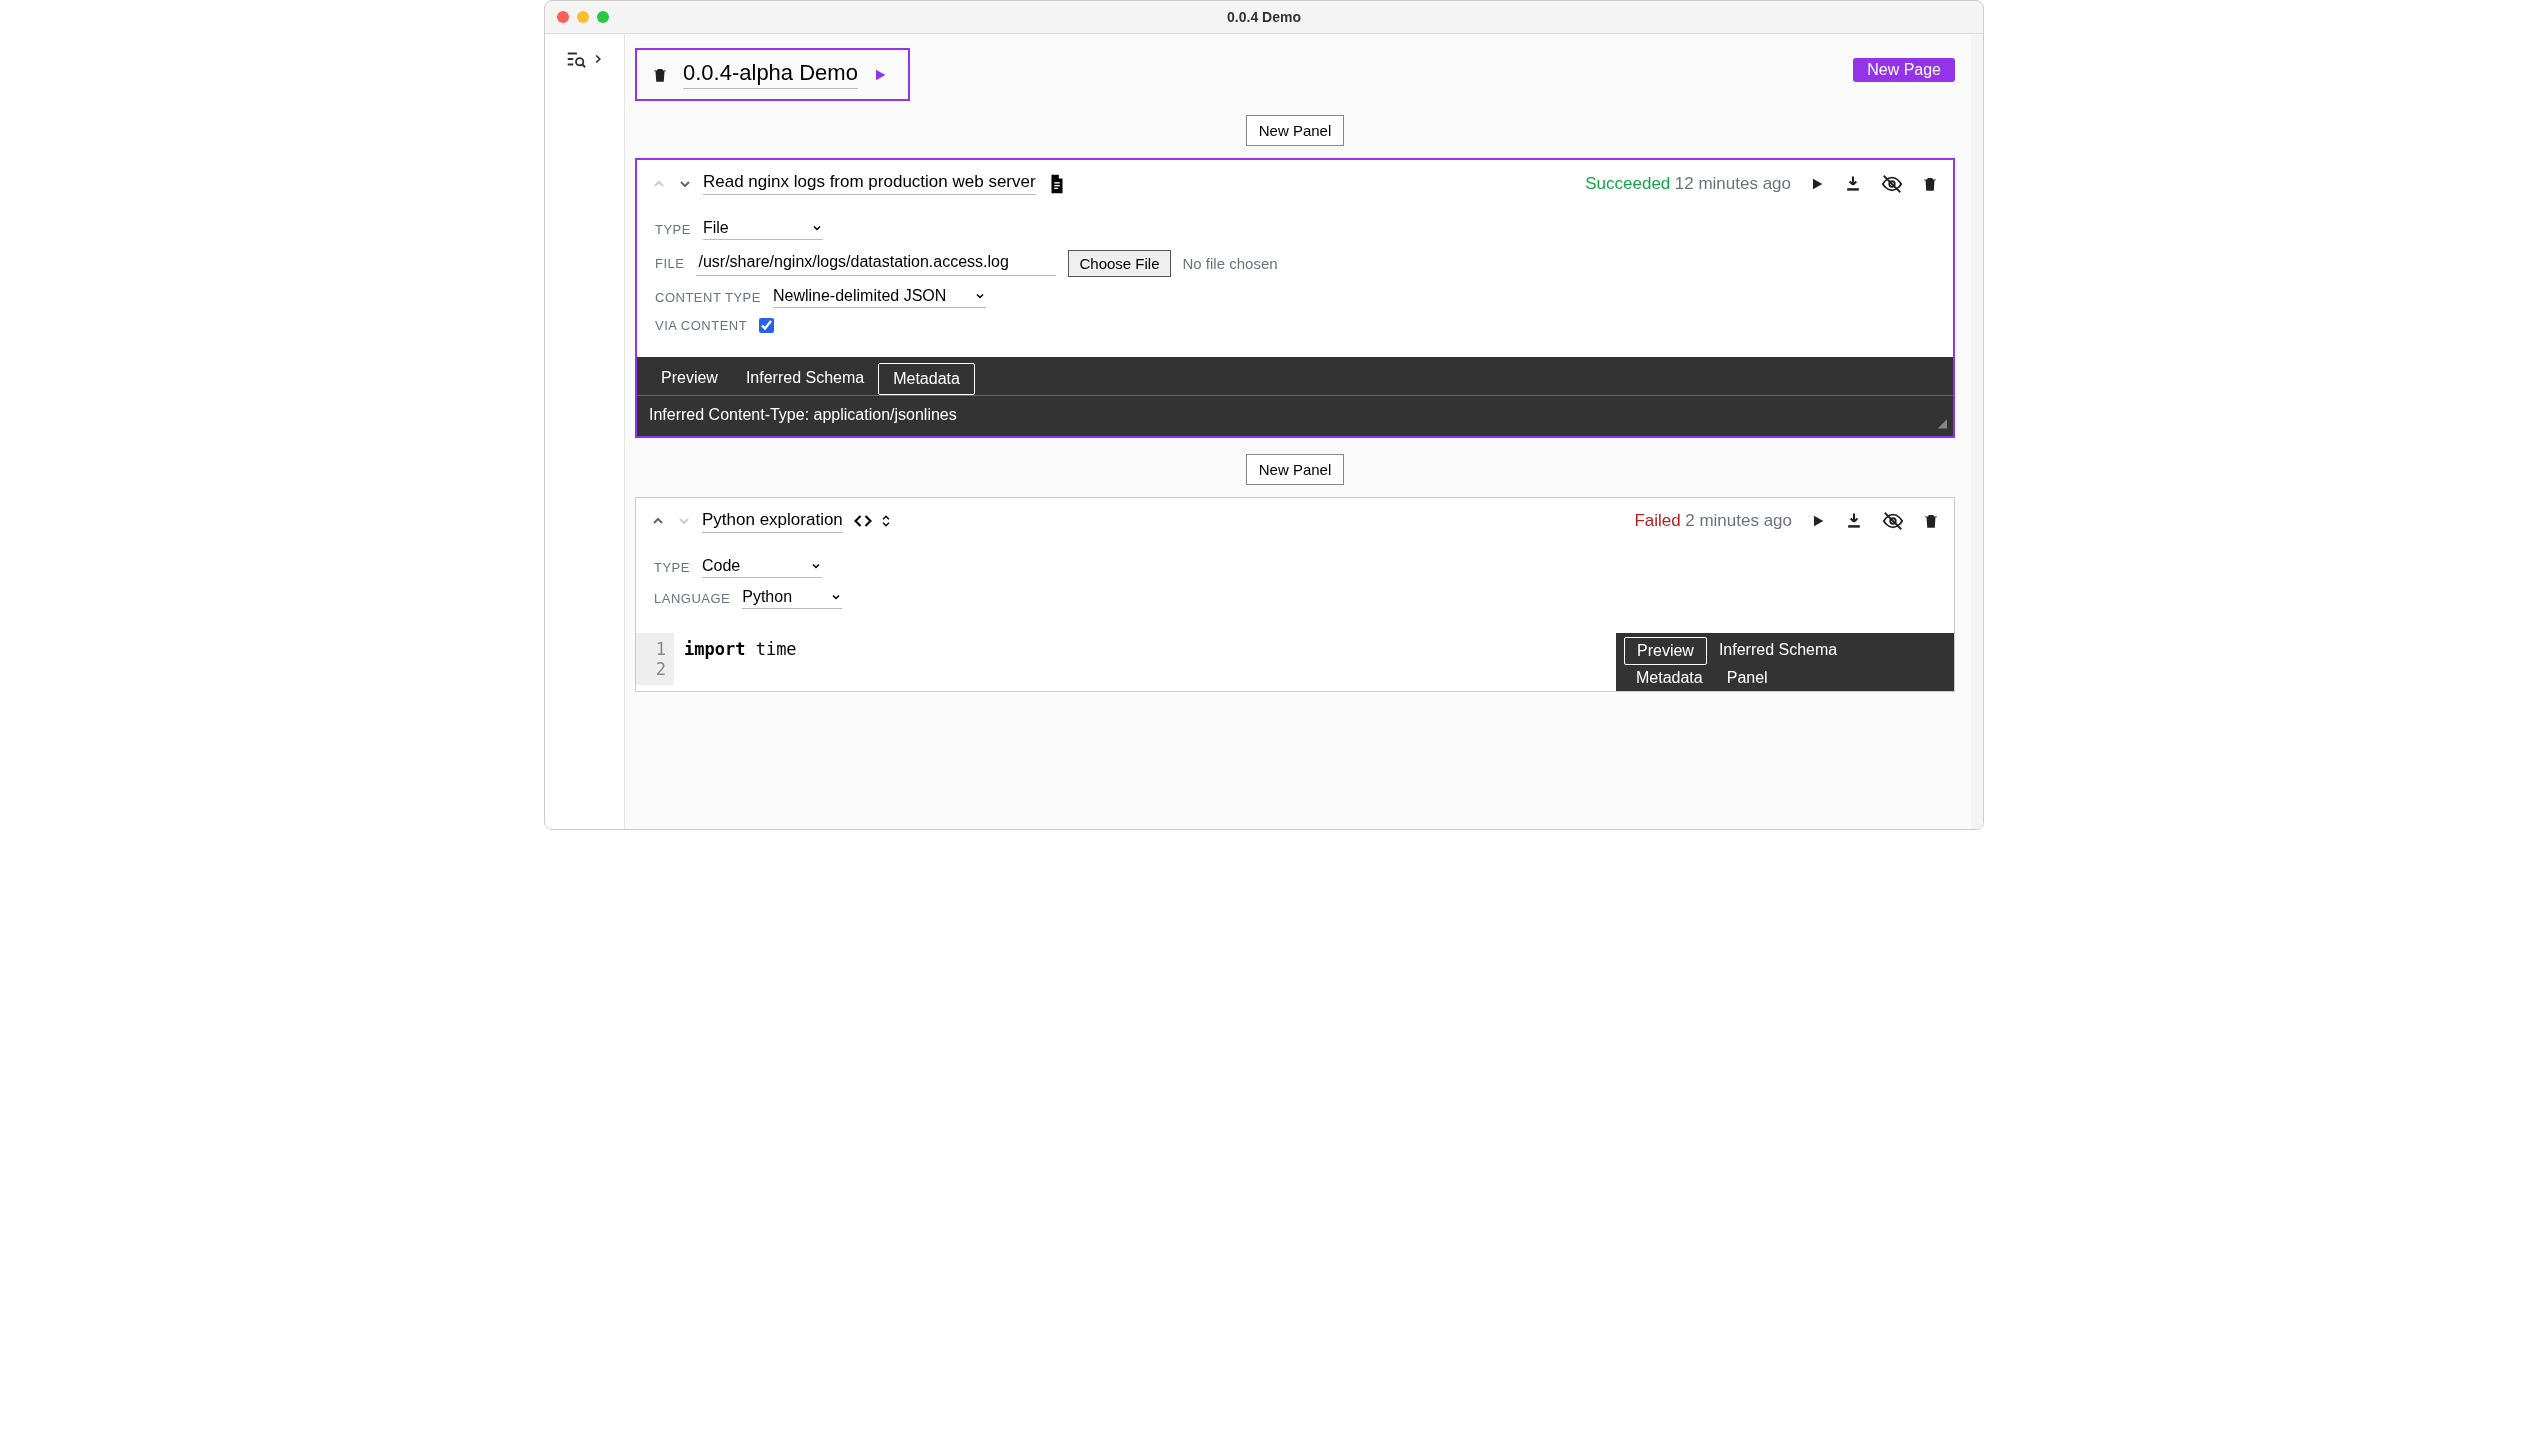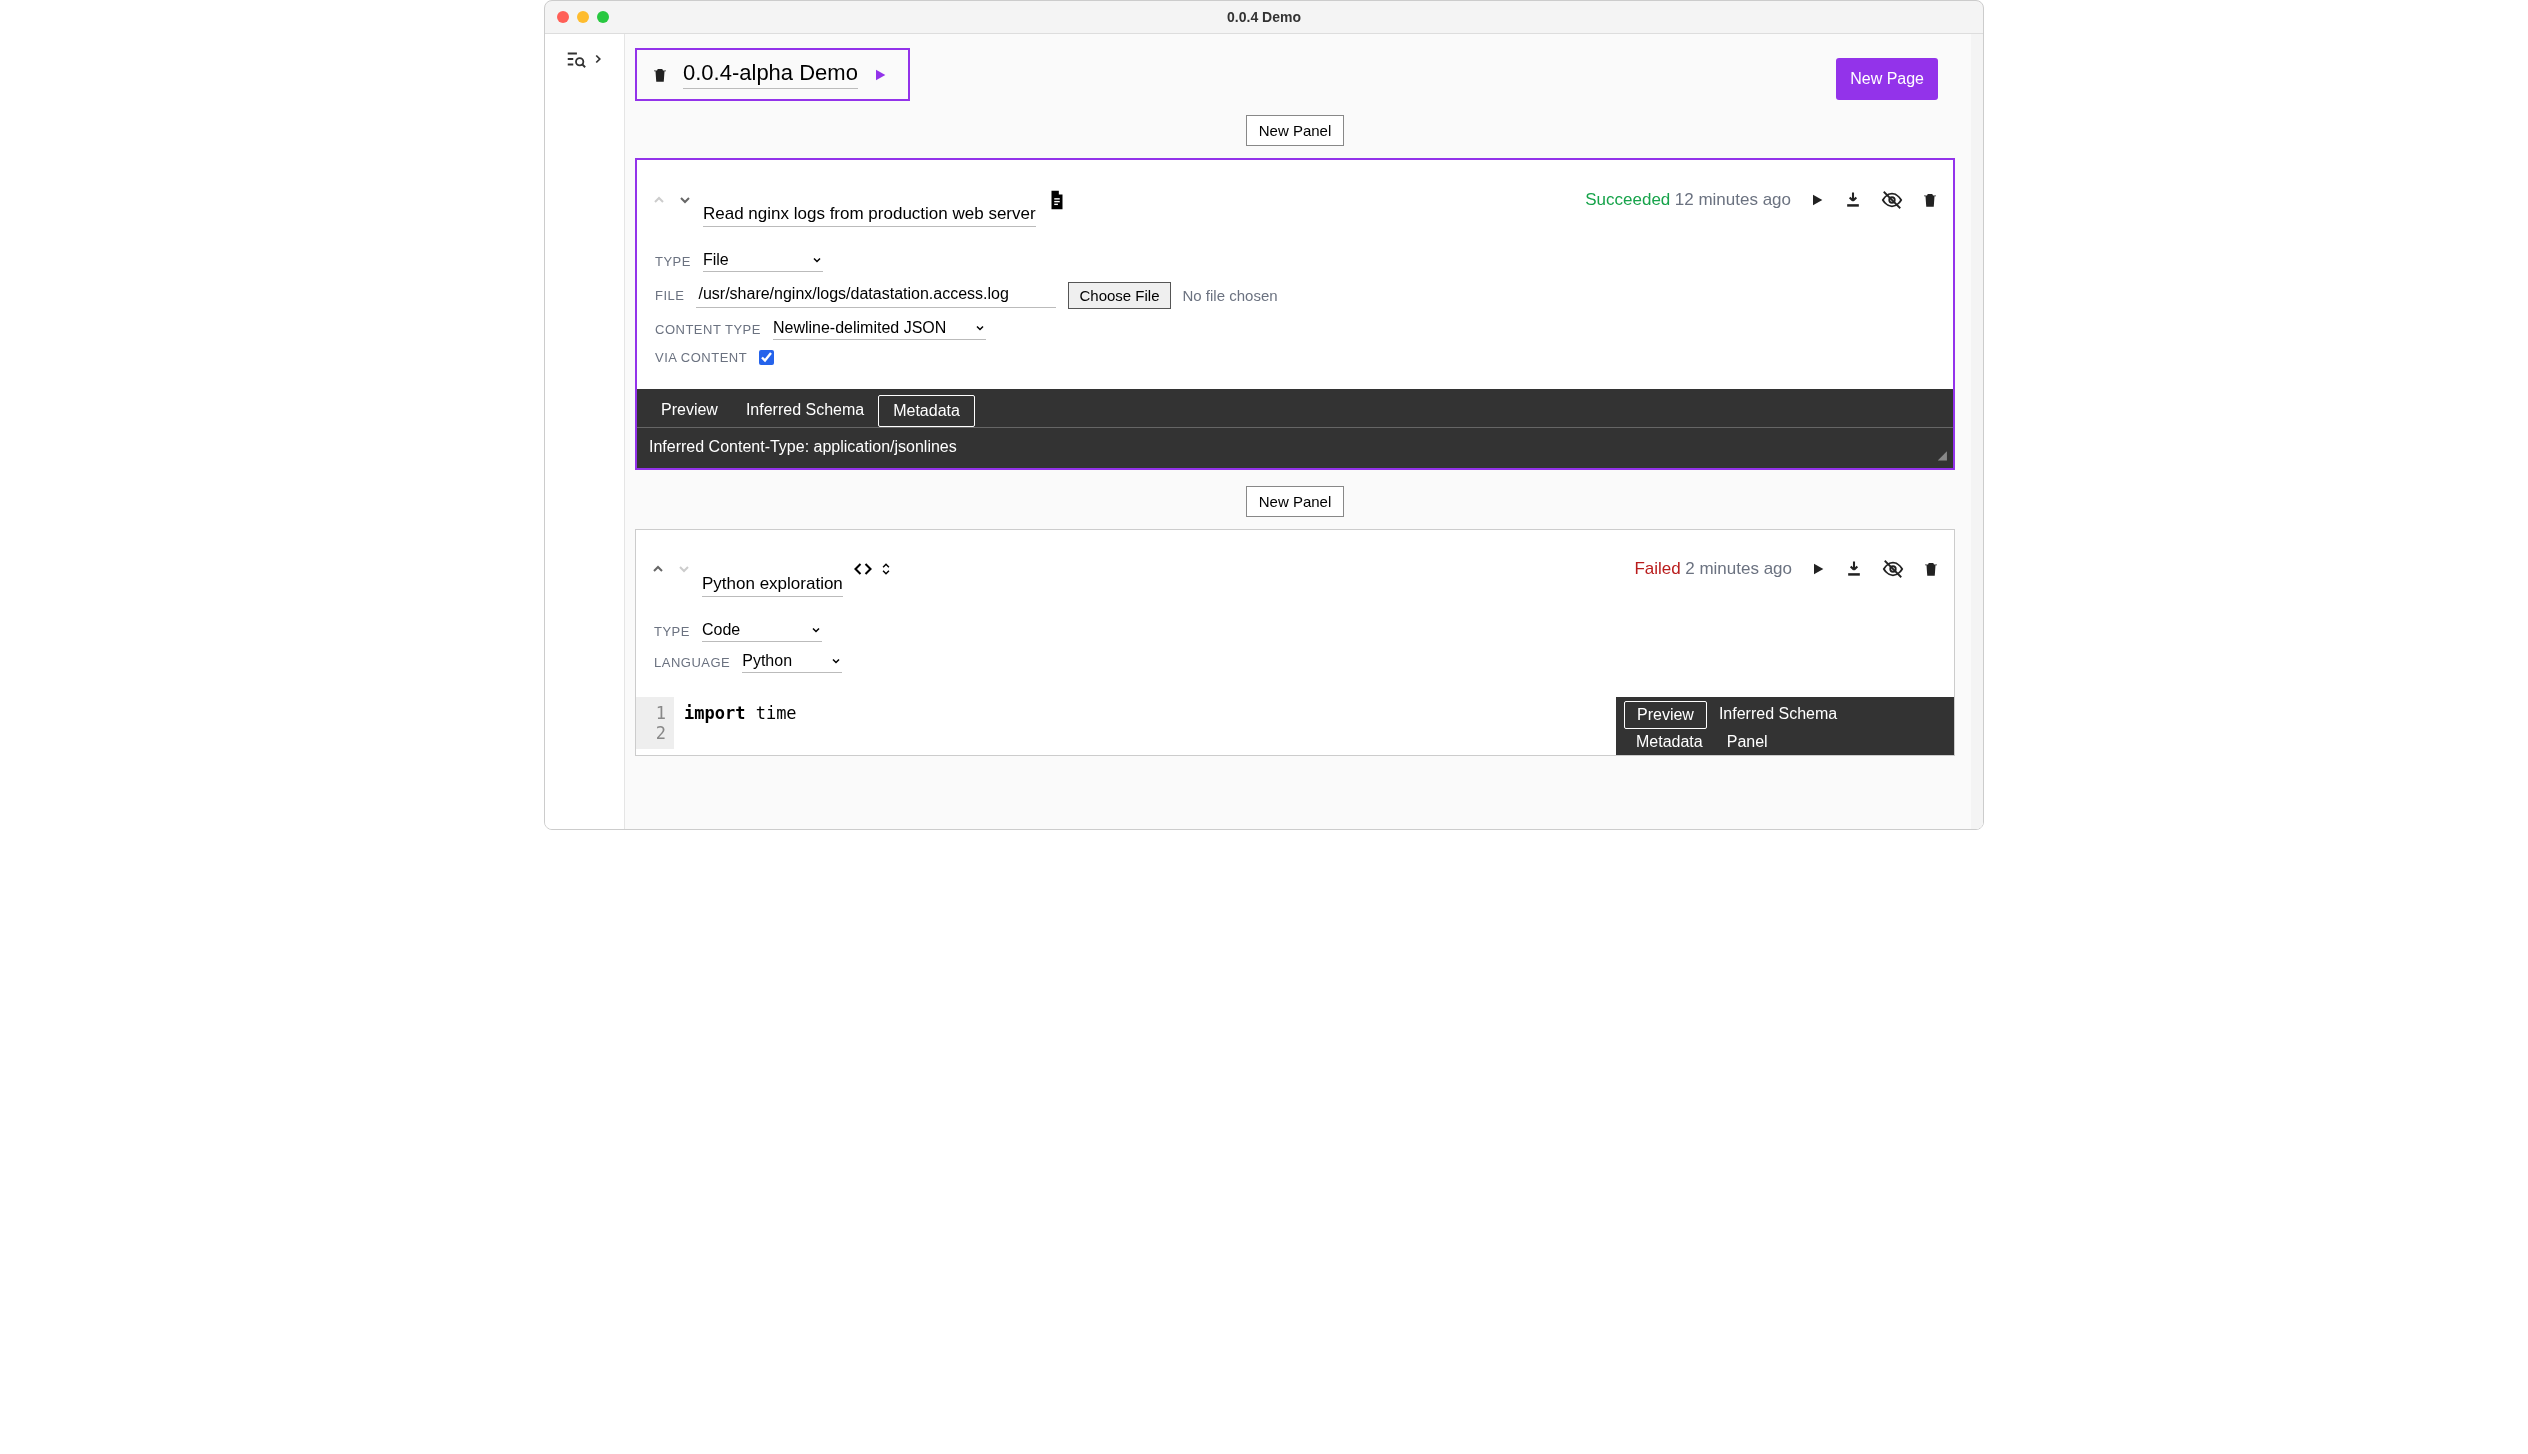--- a/index.html
+++ b/index.html
@@ -18,33 +18,33 @@
 .sidebar { width:80px; border-right: 1px solid #e5e5e5; padding-top: 14px; display:flex; flex-direction:column; align-items:center; }
 .sidebar-top { display:flex; align-items:center; gap:4px; color:#333; cursor:pointer;}
 .main { flex: 1; overflow-y: auto; padding:0 6px 0 0; background: #fafafa; }
 .scrollgutter { width: 12px; background: #f4f4f4; }
 
 .page-header { display: flex; align-items: flex-start; margin: 14px 10px 14px 10px; position: relative; }
 .page-header-left { border: 2px solid #9333ea; padding: 10px 20px 10px 14px; display: flex; align-items: center; gap: 14px; }
 .page-header-left .trash { color: #222; cursor: pointer; }
 .page-name { font-size: 22px; font-weight: 400; border-bottom: 1px solid #bbb; padding-bottom: 2px; min-width:160px;}
 .page-play { color: #9333ea; }
-.new-page { position: absolute; right: 17px; top: 10px; background: #9333ea; color: #fff; border: none; padding: 12px 14px; font-size: 16px; border-radius: 3px; cursor: pointer; }
+.new-page { position: absolute; right: 0; top: 10px; background: #9333ea; color: #fff; border: none; padding: 3px 14px; font-size: 16px; border-radius: 3px; cursor: pointer; }
 
 .new-panel-wrap { text-align: center; margin: 4px 0 12px 0; }
 .new-panel { background: #fff; border: 1px solid #888; padding: 6px 12px; font-size: 15px; cursor: pointer; }
 
 .panel { border: 1px solid #ccc; margin: 0 10px 16px 10px; background: #fff; }
 .panel.active { border: 2px solid #9333ea; }
 
 .panel-header { display: flex; align-items: center; padding: 12px 14px 10px 14px; gap: 10px; }
 .panel-left { display: flex; align-items: center; gap: 10px; flex: 0 0 auto; }
 .chevron-up, .chevron-down { color: #666; cursor: pointer; }
 .chevron-up.disabled, .chevron-down.disabled { color: #ccc; }
-.panel-title { font-size: 17px; border-bottom: 1px solid #bbb; padding-bottom: 2px; min-width: 140px; margin-top: 32px;}
+.panel-title { font-size: 17px; border-bottom: 1px solid #bbb; padding-bottom: 2px; min-width: 140px;}
 .panel-type-icon { color: #000; }
 .panel-right { margin-left: auto; display: flex; align-items: center; gap: 18px; }
 .status-text { font-size: 17px; }
 .status-ok { color: #16a34a; }
 .status-fail { color: #b91c1c; }
 .status-time { color: #6b7280; }
 .panel-right .icon-btn { color: #222; cursor: pointer; }
 .play-purple { color: #9333ea; }
 
 .form { padding: 4px 18px 14px 18px; }

